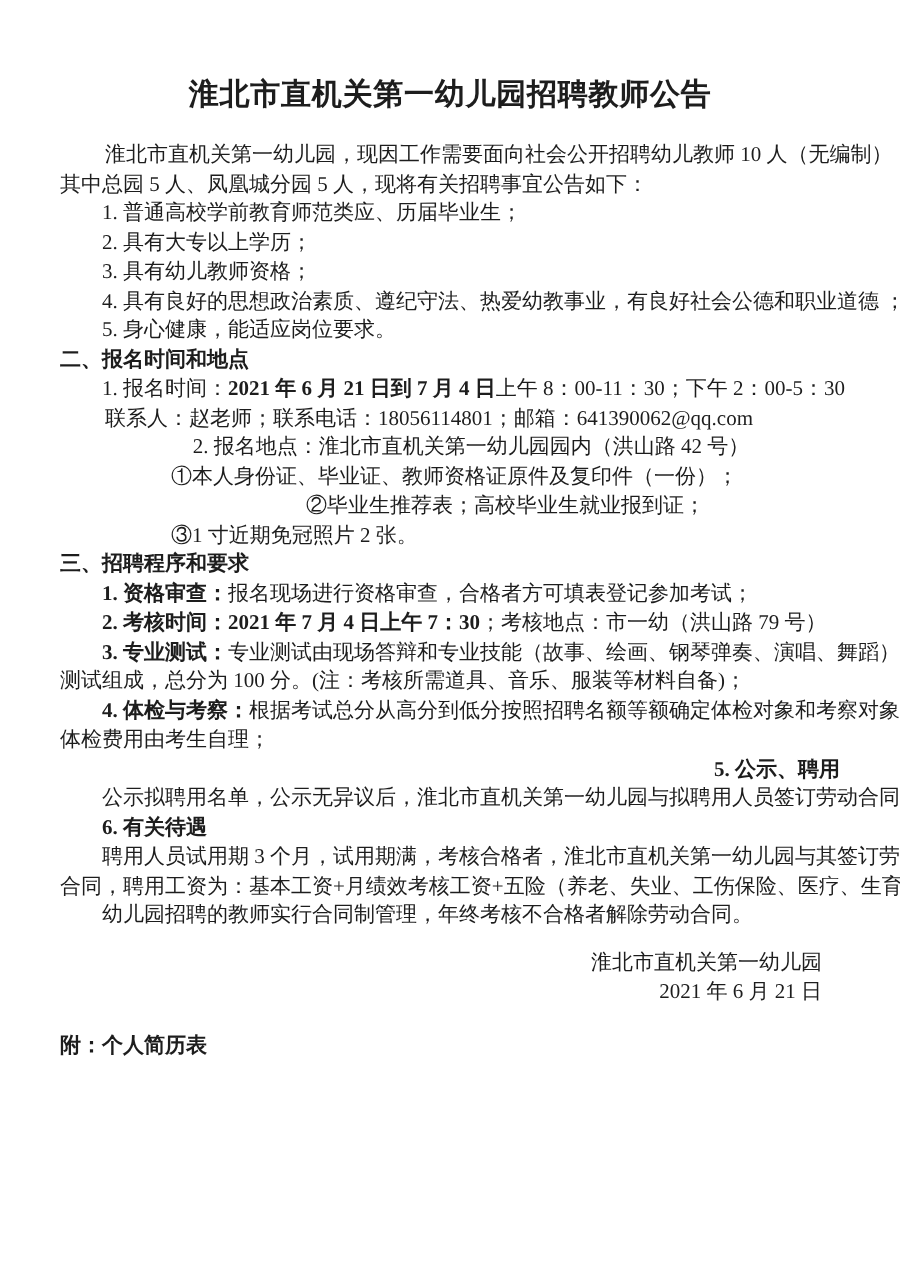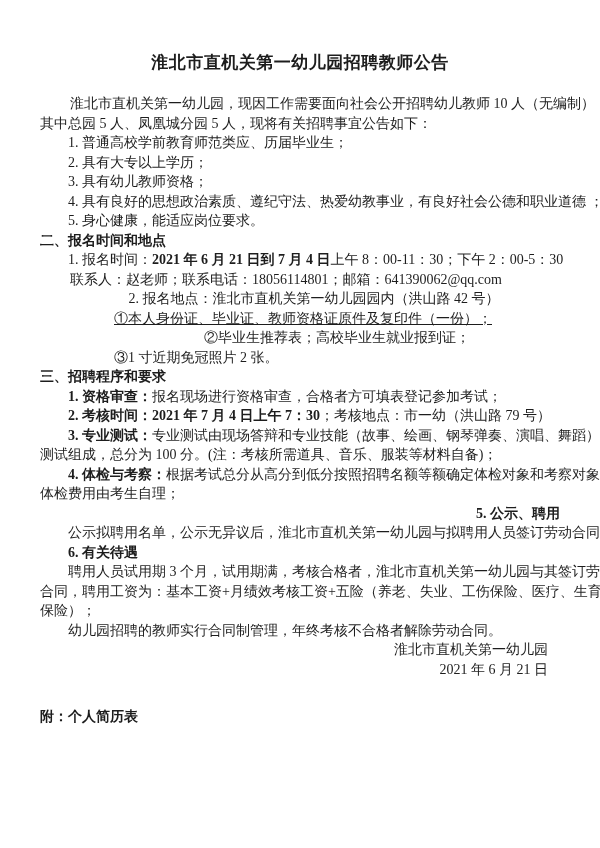--- a/index.html
+++ b/index.html
@@ -13,21 +13,21 @@
     height: 848px;
     box-sizing: border-box;
     background: #ffffff;
     color: #1d1d1d;
     font-family: "Liberation Serif", "DejaVu Serif", serif;
     font-size: 14px;
     padding: 53px 40px 0 40px;
     overflow: hidden;
   }
   .doc-title {
-    font-size: 17px;
+    font-size: 20px;
     font-weight: bold;
     text-align: center;
     margin: 0 0 21px 0;
     line-height: 20px;
     letter-spacing: 0.5px;
   }
   .doc-body .line {
     height: 19.5px;
     line-height: 19.5px;
     white-space: nowrap;
@@ -50,34 +50,33 @@
       <div class="line"><span>其中总园 5 人、凤凰城分园 5 人，现将有关招聘事宜公告如下：</span></div>
       <div class="line" style="padding-left: 28px;"><span>1. 普通高校学前教育师范类应、历届毕业生；</span></div>
       <div class="line" style="padding-left: 28px;"><span>2. 具有大专以上学历；</span></div>
       <div class="line" style="padding-left: 28px;"><span>3. 具有幼儿教师资格；</span></div>
       <div class="line" style="padding-left: 28px;"><span>4. 具有良好的思想政治素质、遵纪守法、热爱幼教事业，有良好社会公德和职业道德 ；</span></div>
       <div class="line" style="padding-left: 28px;"><span>5. 身心健康，能适应岗位要求。</span></div>
       <div class="line"><span class="b">二、报名时间和地点</span></div>
       <div class="line" style="padding-left: 28px;"><span>1. 报名时间：</span><span class="b">2021 年 6 月 21 日到 7 月 4 日</span><span>上午 8：00-11：30；下午 2：00-5：30</span></div>
       <div class="line" style="padding-left: 30px;"><span>联系人：赵老师；联系电话：18056114801；邮箱：641390062@qq.com</span></div>
       <div class="line" style="padding-left: 28px; text-align: center;"><span>2. 报名地点：淮北市直机关第一幼儿园园内（洪山路 42 号）</span></div>
-      <div class="line" style="padding-left: 74px; text-decoration: underline;"><span>①本人身份证、毕业证、教师资格证原件及复印件（一份）；</span></div>
+      <div class="line" style="padding-left: 74px;"><span>①本人身份证、毕业证、教师资格证原件及复印件（一份）；</span></div>
       <div class="line" style="padding-left: 74px; text-align: center;"><span>②毕业生推荐表；高校毕业生就业报到证；</span></div>
       <div class="line" style="padding-left: 74px;"><span>③1 寸近期免冠照片 2 张。</span></div>
       <div class="line"><span class="b">三、招聘程序和要求</span></div>
       <div class="line" style="padding-left: 28px;"><span class="b">1. 资格审查：</span><span>报名现场进行资格审查，合格者方可填表登记参加考试；</span></div>
       <div class="line" style="padding-left: 28px;"><span class="b">2. 考核时间：2021 年 7 月 4 日上午 7：30</span><span>；考核地点：市一幼（洪山路 79 号）</span></div>
       <div class="line" style="padding-left: 28px;"><span class="b">3. 专业测试：</span><span>专业测试由现场答辩和专业技能（故事、绘画、钢琴弹奏、演唱、舞蹈）</span></div>
       <div class="line"><span>测试组成，总分为 100 分。(注：考核所需道具、音乐、服装等材料自备)；</span></div>
       <div class="line" style="padding-left: 28px;"><span class="b">4. 体检与考察：</span><span>根据考试总分从高分到低分按照招聘名额等额确定体检对象和考察对象，</span></div>
       <div class="line"><span>体检费用由考生自理；</span></div>
       <div class="line" style="padding-left: 28px; text-align: right;"><span class="b">5. 公示、聘用</span></div>
       <div class="line" style="padding-left: 28px;"><span>公示拟聘用名单，公示无异议后，淮北市直机关第一幼儿园与拟聘用人员签订劳动合同；</span></div>
       <div class="line" style="padding-left: 28px;"><span class="b">6. 有关待遇</span></div>
       <div class="line" style="padding-left: 28px;"><span>聘用人员试用期 3 个月，试用期满，考核合格者，淮北市直机关第一幼儿园与其签订劳动</span></div>
       <div class="line"><span>合同，聘用工资为：基本工资+月绩效考核工资+五险（养老、失业、工伤保险、医疗、生育</span></div>
-      <div class="line"><span>保险）；</span></div>
       <div class="line" style="padding-left: 28px;"><span>幼儿园招聘的教师实行合同制管理，年终考核不合格者解除劳动合同。</span></div>
-      <div class="line right" style="margin-top: 0;"><span>淮北市直机关第一幼儿园</span></div>
+      <div class="line right" style="margin-top: 12px;"><span>淮北市直机关第一幼儿园</span></div>
       <div class="line right"><span>2021 年 6 月 21 日</span></div>
-      <div class="line" style="margin-top: 28px;"><span class="b">附：个人简历表</span></div>
+      <div class="line" style="margin-top: 16px;"><span class="b">附：个人简历表</span></div>
     </div>
 </div>
 
 </body></html>

